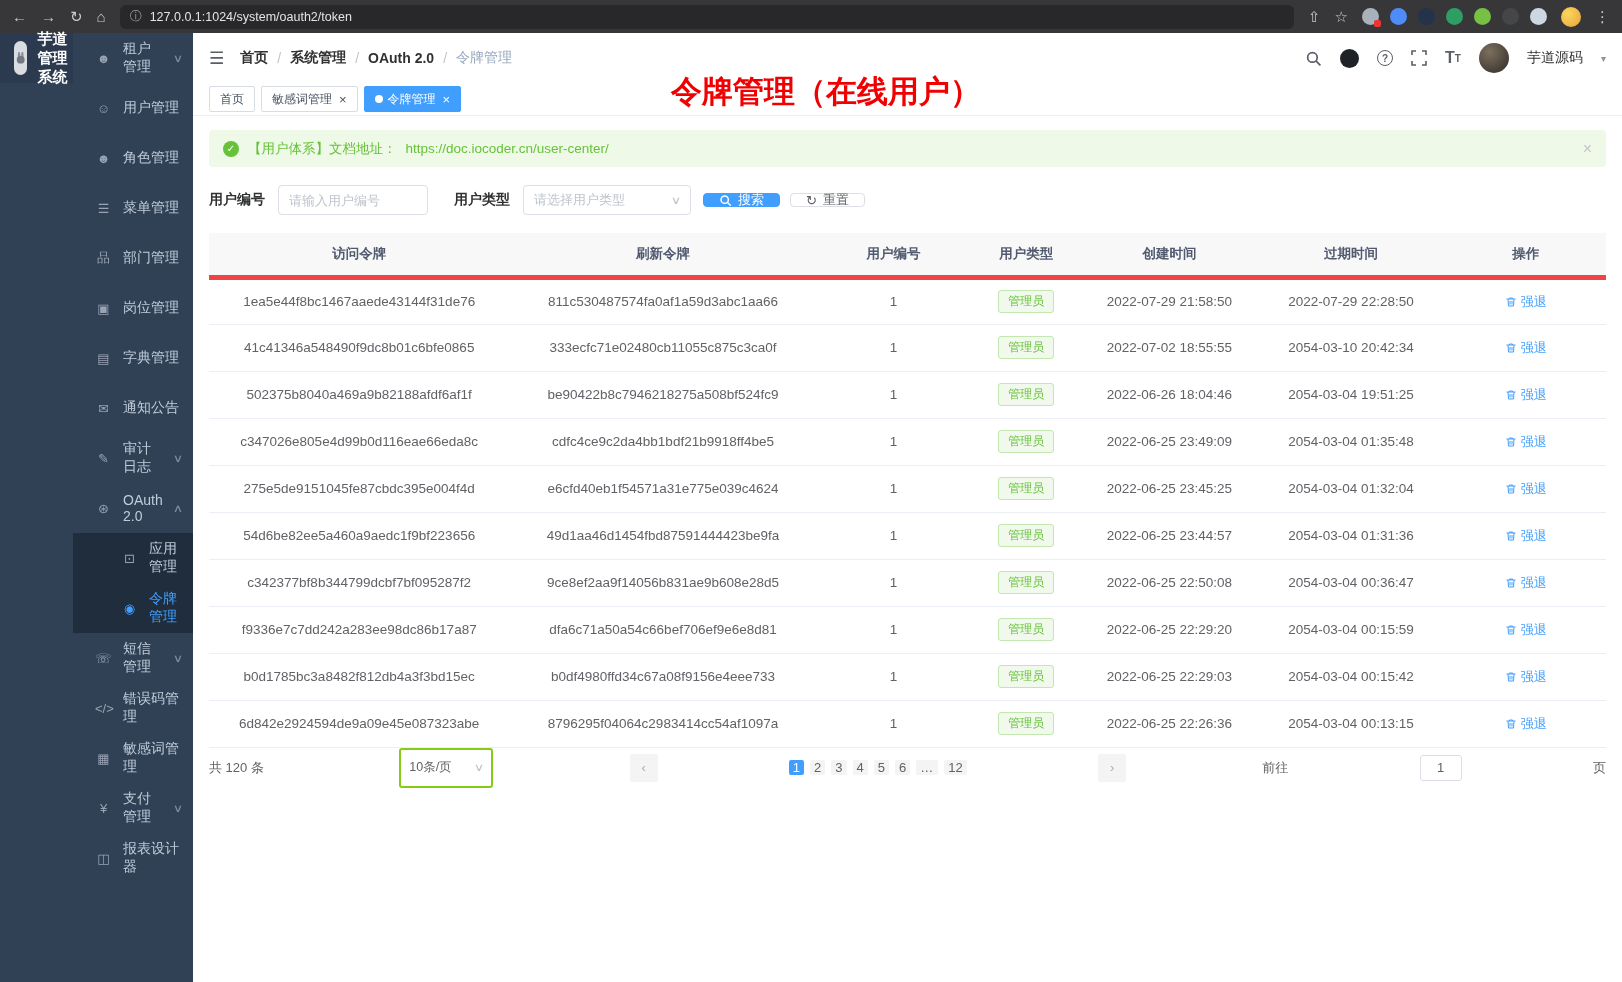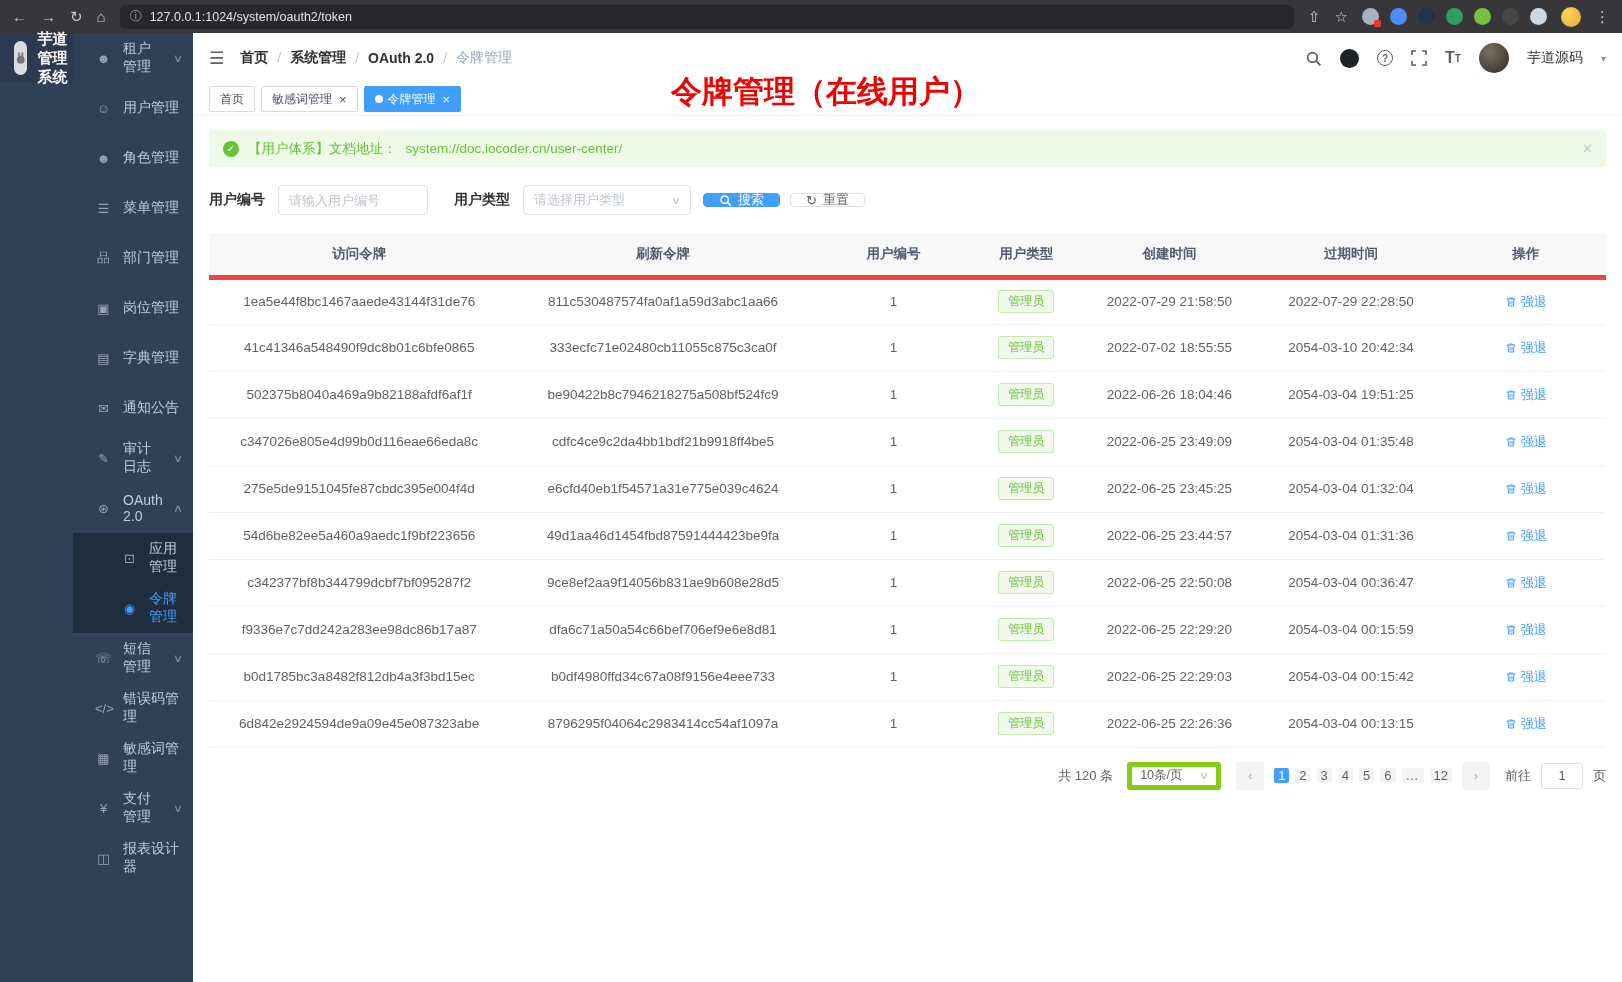--- a/index.html
+++ b/index.html
@@ -80,23 +80,23 @@
   .btn.plain { background:#fff; border:1px solid #dcdfe6; color:#606266; margin-left:10px; }
   .ricon { font-size:13px; }
 
   table.grid { width:100%; border-collapse:collapse; }
   .grid th { height:44px; background:#f8f8f9; color:#515a6e; font-size:13.5px; font-weight:700; border-bottom:5px solid #ef4444; text-align:center; }
   .grid td { height:47px; font-size:13.5px; color:#606266; border-bottom:1px solid #ebeef5; text-align:center; white-space:nowrap; }
   .tag-success { display:inline-block; background:#f0f9eb; border:1px solid #c2e7b0; color:#67c23a; border-radius:3px; padding:2px 9px; font-size:12px; }
   .action-link { color:#409eff; display:inline-flex; align-items:center; gap:4px; cursor:pointer; font-size:13px; }
   .action-link svg { display:block; }
 
-  .pager { display:flex; align-items:center; justify-content:flex-end; gap:4px; margin-top:14px; font-size:13px; color:#606266; }
+  .pager { display:flex; align-items:center; justify-content:space-between; gap:4px; font-size:13px; color:#606266; }
   .pg-total { margin-right:10px; }
-  .pg-size { width:94px; height:28px; border:5px solid #84cc16; border-radius:3px; display:flex; align-items:center; justify-content:space-between; padding:0 8px; font-size:12.5px; cursor:pointer; margin-right:8px; }
+  .pg-size { width:94px; height:40px; border:2px solid #84cc16; border-radius:3px; display:flex; align-items:center; justify-content:space-between; padding:0 8px; font-size:12.5px; cursor:pointer; margin-right:8px; }
   .page-btn { min-width:28px; height:28px; line-height:28px; text-align:center; background:#f4f4f5; color:#606266; border-radius:2px; margin:0 3px; cursor:pointer; font-size:13px; padding:0 4px; }
   .page-btn.active { background:#409eff; color:#fff; }
   .page-btn.nav { color:#a6adb9; }
   .page-btn.ellipsis { letter-spacing:1px; }
   .pg-goto { margin-left:8px; }
   .pg-input { width:42px; height:26px; border:1px solid #dcdfe6; border-radius:3px; text-align:center; font-size:13px; color:#606266; margin:0 6px; outline:none; font-family:inherit; }
 </style>
 </head>
 <body>
 
@@ -267,21 +267,21 @@
           <span>令牌管理</span>
           <span class="tab-close">×</span>
         </div>
       </div>
 
     <div class="page-body">
 
       <div class="doc-alert">
         <span class="check">✓</span>
         <span>【用户体系】文档地址：</span>
-        <a class="alert-link">system://doc.iocoder.cn/user-center/</a>
+        <a class="alert-link">https://doc.iocoder.cn/user-center/</a>
         <span class="alert-close">×</span>
       </div>
 
       <div class="filter-row">
         <label class="f-label">用户编号</label>
         <input class="f-input" placeholder="请输入用户编号" style="">
         <label class="f-label lbl2">用户类型</label>
         <div class="f-select">
           <span class="ph">请选择用户类型</span>
           <span class="sel-caret">∨</span>

